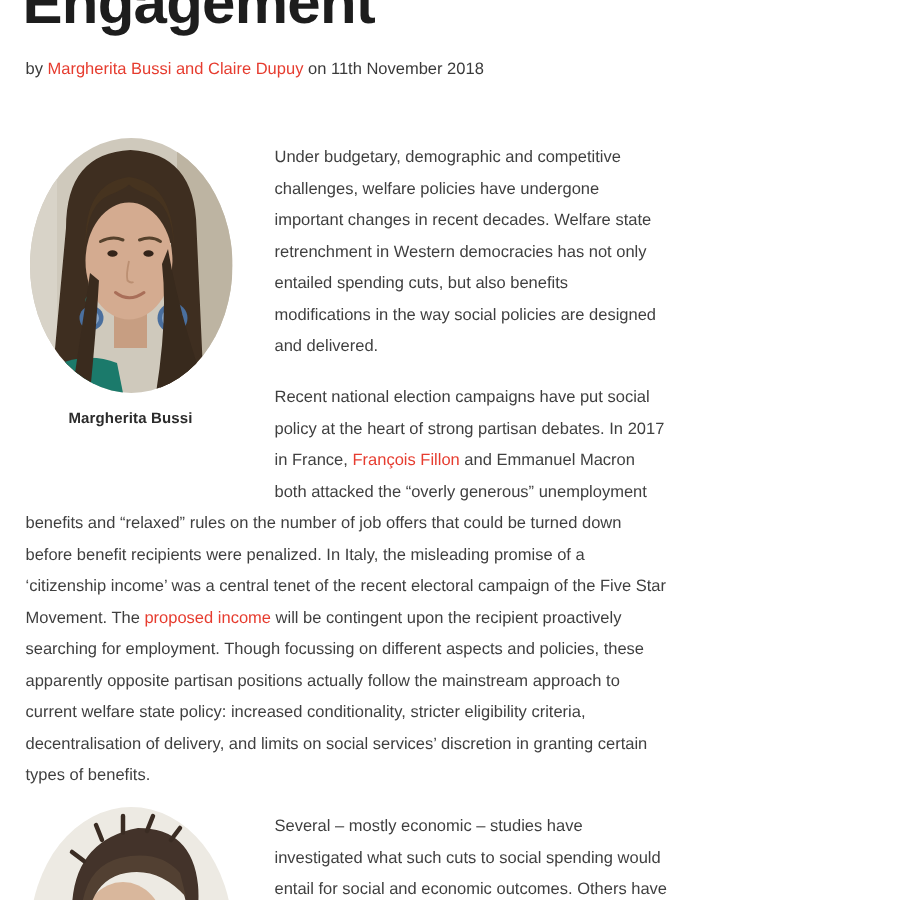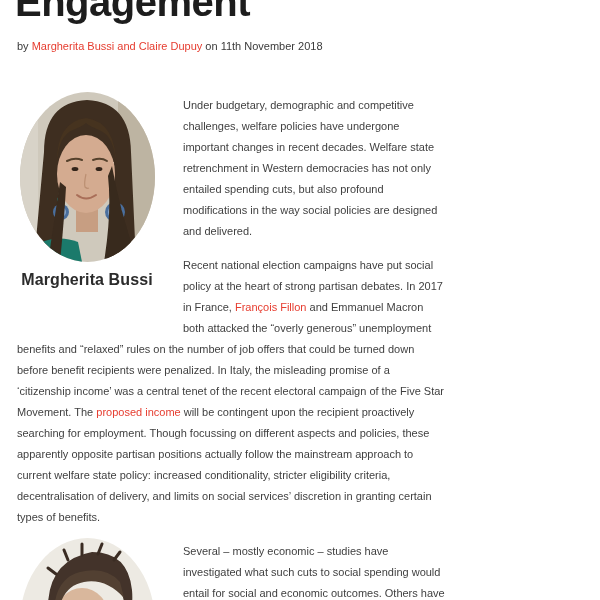--- a/index.html
+++ b/index.html
@@ -51,21 +51,21 @@
     text-align: center;
   }
   figure.figure svg.portrait {
     width: 135px;
     height: 170px;
     display: block;
     margin: 0 auto;
   }
   figure.figure figcaption {
     font-weight: 700;
-    font-size: 16px;
+    font-size: 10px;
     color: #2b2b2b;
     margin-top: 7px;
     letter-spacing: 0.1px;
   }
   figure.fig2 { margin-bottom: 0; }
 </style>
 </head>
 <body>
 
 <div class="page">
@@ -120,21 +120,21 @@
           <path d="M8,170 L16,152 Q38,142 58,150 L62,170 Z" fill="#1b7a6b"></path>
 
           <path d="M92,74 Q100,120 118,170 L84,170 Q92,120 88,84 Z" fill="#382a1d"></path>
 
           <path d="M40,90 Q34,130 28,170 L40,170 Q44,130 46,95 Z" fill="#3a2b1e"></path>
         </g>
       </svg>
       <figcaption>Margherita Bussi</figcaption>
     </figure>
 
-    <p>Under budgetary, demographic and competitive challenges, welfare policies have undergone important changes in recent decades. Welfare state retrenchment in Western democracies has not only entailed spending cuts, but also profound modifications in the way social policies are designed and delivered.</p>
+    <p>Under budgetary, demographic and competitive challenges, welfare policies have undergone important changes in recent decades. Welfare state retrenchment in Western democracies has not only entailed spending cuts, but also benefits modifications in the way social policies are designed and delivered.</p>
 
     <p><span>Recent national election campaigns have put social policy at the heart of strong partisan debates. In 2017 in France, </span><a href="#" class="link">François Fillon</a><span> and Emmanuel Macron both attacked the “overly generous” unemployment benefits and “relaxed” rules on the number of job offers that could be turned down before benefit recipients were penalized. In Italy, the misleading promise of a ‘citizenship income’ was a central tenet of the recent electoral campaign of the Five Star Movement. The </span><a href="#" class="link">proposed income</a><span> will be contingent upon the recipient proactively searching for employment. Though focussing on different aspects and policies, these apparently opposite partisan positions actually follow the mainstream approach to current welfare state policy: increased conditionality, stricter eligibility criteria, decentralisation of delivery, and limits on social services’ discretion in granting certain types of benefits.</span></p>
 
     <figure class="figure fig2">
       <svg class="portrait" viewBox="0 0 135 170" aria-hidden="true">
         <defs>
           <clipPath id="ovalClip2">
               <ellipse cx="67.5" cy="85" rx="67.5" ry="85"></ellipse>
             </clipPath>
         </defs>

